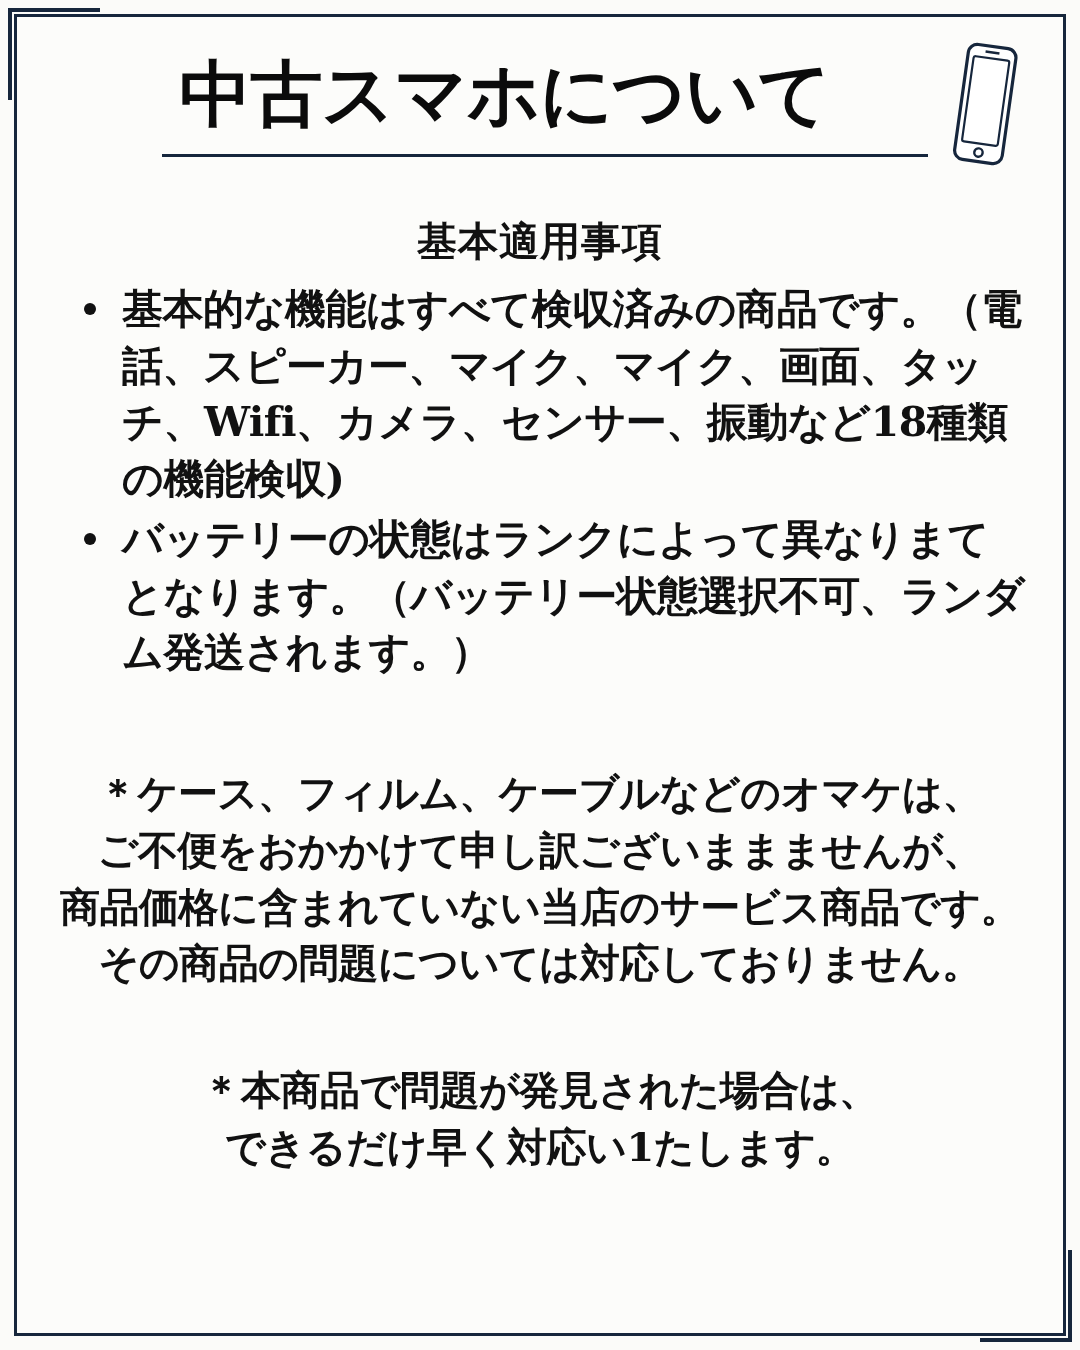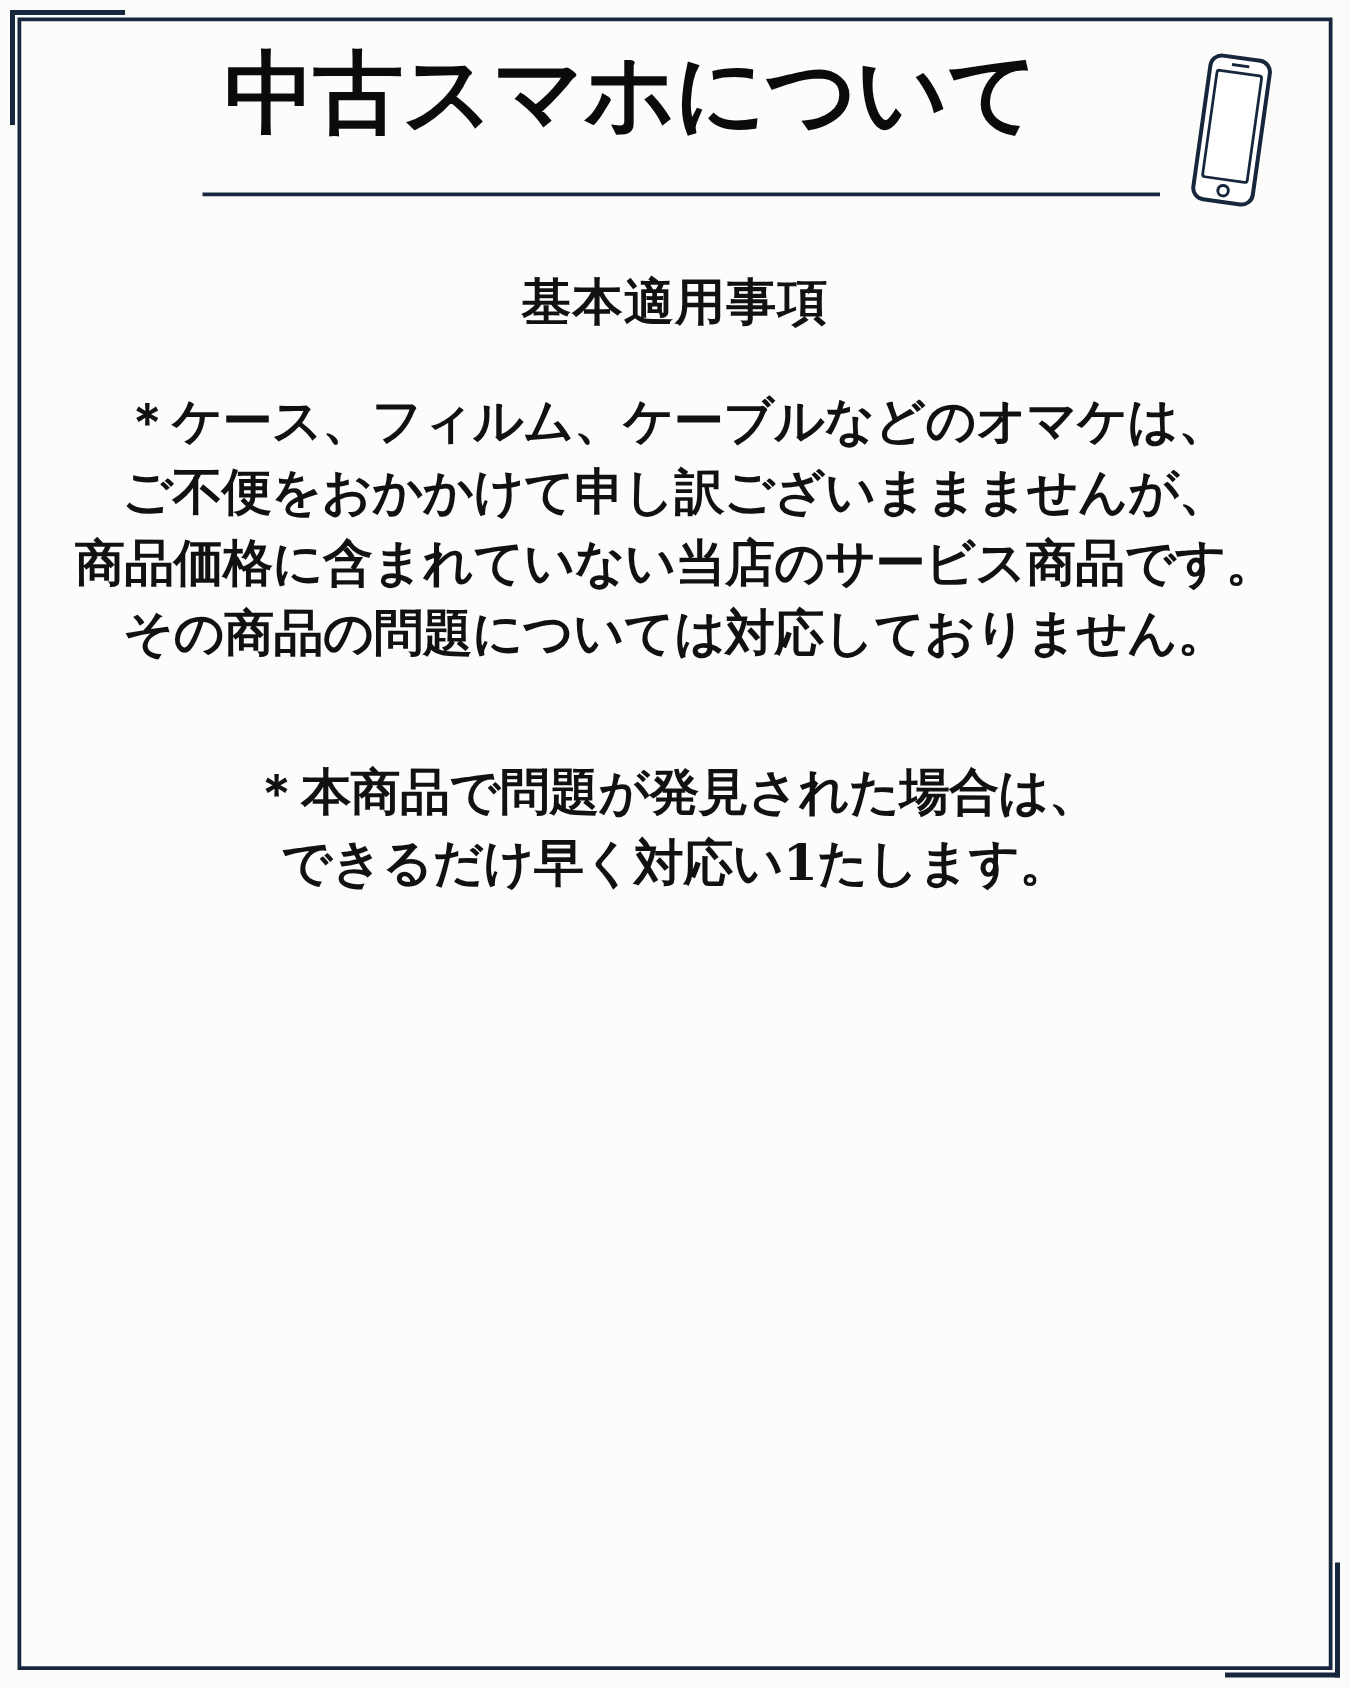--- a/index.html
+++ b/index.html
@@ -62,20 +62,21 @@
   .title {
     font-family: "DejaVu Serif", "Liberation Serif", serif;
     font-weight: bold;
     font-size: 72px;
     line-height: 1.05;
     letter-spacing: -1px;
     text-align: center;
     padding-right: 70px;
     color: #0b0b0b;
     white-space: nowrap;
+    margin-top: 20px;
   }
   .title-rule {
     position: absolute;
     left: 118px;
     right: 108px;
     top: 128px;
     border-top: 3px solid #16263c;
   }
   .phone-icon {
     position: absolute;
@@ -118,21 +119,21 @@
     left: 4px;
     top: 22px;
     width: 12px;
     height: 12px;
     background: #111;
     border-radius: 50%;
   }
 
   
   .note-block {
-    margin-top: 40px;
+    margin-top: 84px;
     text-align: center;
     font-family: "DejaVu Serif", "Liberation Serif", serif;
     font-weight: bold;
     font-size: 40px;
     line-height: 1.42;
     letter-spacing: -0.5px;
   }
   .note-block .line { display: block; }
 
   .note-block.second {
@@ -161,20 +162,30 @@
             <rect x="15" y="18" width="36" height="86" rx="2" ry="2" fill="#ffffff" stroke="#16263c" stroke-width="2.2"></rect>
             <line x1="26" y1="12" x2="40" y2="12" stroke="#16263c" stroke-width="2.4"></line>
             <circle cx="33" cy="113" r="4.2" fill="none" stroke="#16263c" stroke-width="2.4"></circle>
           </g>
         </svg>
       </span>
     </div>
 
     <div class="section-heading">基本適用事項</div>
 
+    <ul class="bullets">
+      <li>
+        <span class="dot"></span>
+        <span>基本的な機能はすべて検収済みの商品です。（電話、スピーカー、マイク、マイク、画面、タッチ、Wifi、カメラ、センサー、振動など18種類の機能検収)</span>
+      </li>
+      <li>
+        <span class="dot"></span>
+        <span>バッテリーの状態はランクによって異なりまてとなります。（バッテリー状態選択不可、ランダム発送されます。）</span>
+      </li>
+    </ul>
 
     <div class="note-block">
       <span class="line">＊ケース、フィルム、ケーブルなどのオマケは、</span>
       <span class="line">ご不便をおかかけて申し訳ございままませんが、</span>
       <span class="line">商品価格に含まれていない当店のサービス商品です。</span>
       <span class="line">その商品の問題については対応しておりません。</span>
     </div>
 
     <div class="note-block second">
       <span class="line">＊本商品で問題が発見された場合は、</span>

